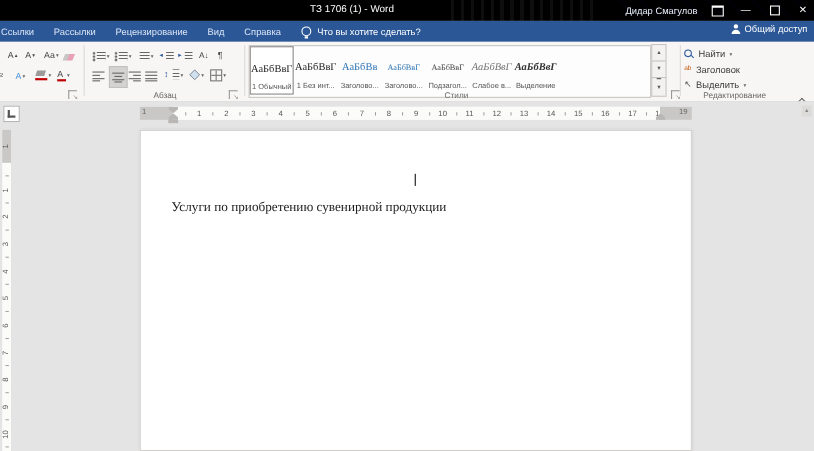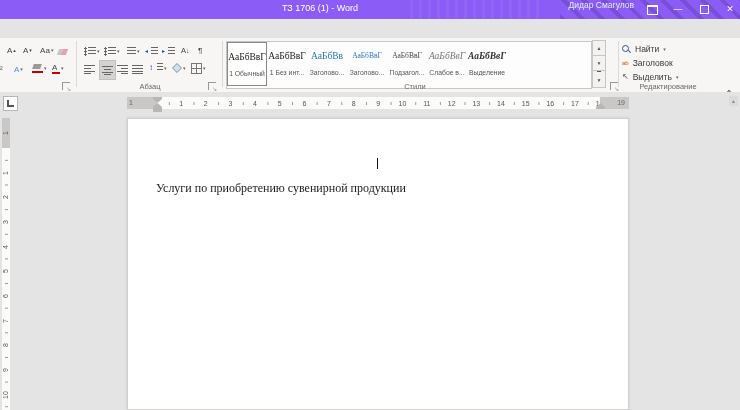--- a/index.html
+++ b/index.html
@@ -1,28 +1,28 @@
 <!DOCTYPE html>
 <html><head>
 <meta charset="utf-8">
 <style>
   html,body{margin:0;padding:0;}
   body{width:740px;height:410px;overflow:hidden;background:#e4e4e4;
        font-family:"Liberation Sans",sans-serif;-webkit-font-smoothing:antialiased;}
   .app{position:relative;width:740px;height:410px;}
 
   
-  .titlebar{position:absolute;left:0;top:0;width:740px;height:19px;background:#8b5cf6;}
+  .titlebar{position:absolute;left:0;top:0;width:740px;height:19px;background:#000000;}
   .tb-pattern{position:absolute;left:400px;top:0;width:340px;height:19px;opacity:.55;pointer-events:none;
     background:
       repeating-linear-gradient(90deg,rgba(255,255,255,.10) 0 3px,transparent 3px 9px),
       repeating-linear-gradient(45deg,rgba(0,0,40,.25) 0 4px,transparent 4px 14px);
     background-size:130px 19px,200px 19px;background-position:10px 0,160px 0;background-repeat:no-repeat,no-repeat;}
   .tb-title{position:absolute;left:0;right:100px;top:3px;text-align:center;color:#fff;font-size:9px;}
-  .tb-right{position:absolute;right:2px;top:0;height:19px;display:flex;align-items:flex-start;gap:10px;color:#fff;}
+  .tb-right{position:absolute;right:2px;top:0;height:19px;display:flex;align-items:center;gap:10px;color:#fff;}
   .tb-user{font-size:8.5px;color:#e8eefb;}
   .tb-btn{font-size:9px;color:#fff;width:16px;text-align:center;cursor:default;line-height:19px;}
   .ropt-icon{display:inline-block;width:9px;height:7px;border:1px solid #fff;border-top-width:2px;vertical-align:middle;}
   .maxbox{display:inline-block;width:7px;height:7px;border:1px solid #fff;vertical-align:middle;}
 
   
   .tabrow{position:absolute;left:0;top:19px;width:740px;height:19px;background:#2b5797;display:flex;align-items:center;}
   .tab{color:#dbe5f5;font-size:8.5px;padding:0 9px;white-space:nowrap;}
   .tab-first{margin-left:-8px;}
   .bulb-icon{position:relative;display:inline-block;width:7px;height:7px;border:1px solid #fff;border-radius:50%;margin:0 5px 0 10px;}
@@ -75,21 +75,21 @@
   .ic-marker::before{content:'';position:absolute;left:1px;top:0;width:8px;height:5px;background:#9c9a98;transform:skewX(-18deg);}
   .ic-lens{width:9px;height:9px;}
   .ic-lens::before{content:'';position:absolute;left:0;top:0;width:5px;height:5px;border:1px solid #2b579a;border-radius:50%;}
   .ic-lens::after{content:'';position:absolute;left:6px;top:6px;width:3px;height:1px;background:#2b579a;transform:rotate(45deg);}
   .ic-replace{font-size:6px;color:#c55a11;letter-spacing:0;}
   .ic-cursor{font-size:8px;color:#555;line-height:1;}
   .chev-up{display:inline-block;width:5px;height:5px;border-top:1px solid #666;border-left:1px solid #666;transform:rotate(45deg);}
 
   
   .gallery{position:absolute;left:226px;top:3px;width:364px;height:46px;background:#fdfdfd;border:1px solid #c8c6c4;display:flex;}
-  .stcell{width:40px;height:44px;text-align:center;position:relative;padding-top:1px;box-sizing:border-box;}
+  .stcell{width:40px;height:44px;text-align:center;position:relative;padding-top:7px;box-sizing:border-box;}
   .stprev{display:block;height:26px;line-height:26px;font-family:"Liberation Serif",serif;font-size:9.5px;color:#222;white-space:nowrap;overflow:hidden;}
   .stname{display:block;font-size:6.8px;color:#555;white-space:nowrap;overflow:hidden;}
   .st-sel{border:1px solid #8a8886;background:#fff;}
   .st3 .stprev{color:#2e74b5;}
   .st4 .stprev{color:#17365d;font-weight:bold;}
   .st5 .stprev{color:#2e74b5;font-size:7.5px;}
   .st6 .stprev{font-family:"Liberation Sans",sans-serif;font-size:15px;color:#333;}
   .st7 .stprev{font-size:7.5px;color:#444;}
   .st8 .stprev{font-style:italic;color:#777;}
   .st9 .stprev{font-style:italic;font-weight:bold;color:#333;}
@@ -141,20 +141,33 @@
     <div class="tb-title">ТЗ 1706 (1)  -  Word</div>
     <div class="tb-right">
       <span class="tb-user">Дидар Смагулов</span>
       <span class="tb-btn"><span class="ropt-icon"></span></span>
       <span class="tb-btn">—</span>
       <span class="tb-btn"><span class="maxbox"></span></span>
       <span class="tb-btn">✕</span>
     </div>
   </div>
 
+  <div class="tabrow">
+    <span class="tab tab-first">Ссылки</span>
+    <span class="tab">Рассылки</span>
+    <span class="tab">Рецензирование</span>
+    <span class="tab">Вид</span>
+    <span class="tab">Справка</span>
+    <span class="bulb-icon"></span>
+    <span class="tellme">Что вы хотите сделать?</span>
+    <span class="share">
+      <span class="person-icon"></span>
+      <span>Общий доступ</span>
+    </span>
+  </div>
 
   <div class="ribbon">
 
     <div class="rbtn" style="left:7px;top:5px;">
         <span>А</span>
         <span style="font-size:5px;vertical-align:4px;">▴</span>
       </div>
     <div class="rbtn" style="left:23px;top:5px;">
         <span>А</span>
         <span style="font-size:5px;vertical-align:4px;">▾</span>

